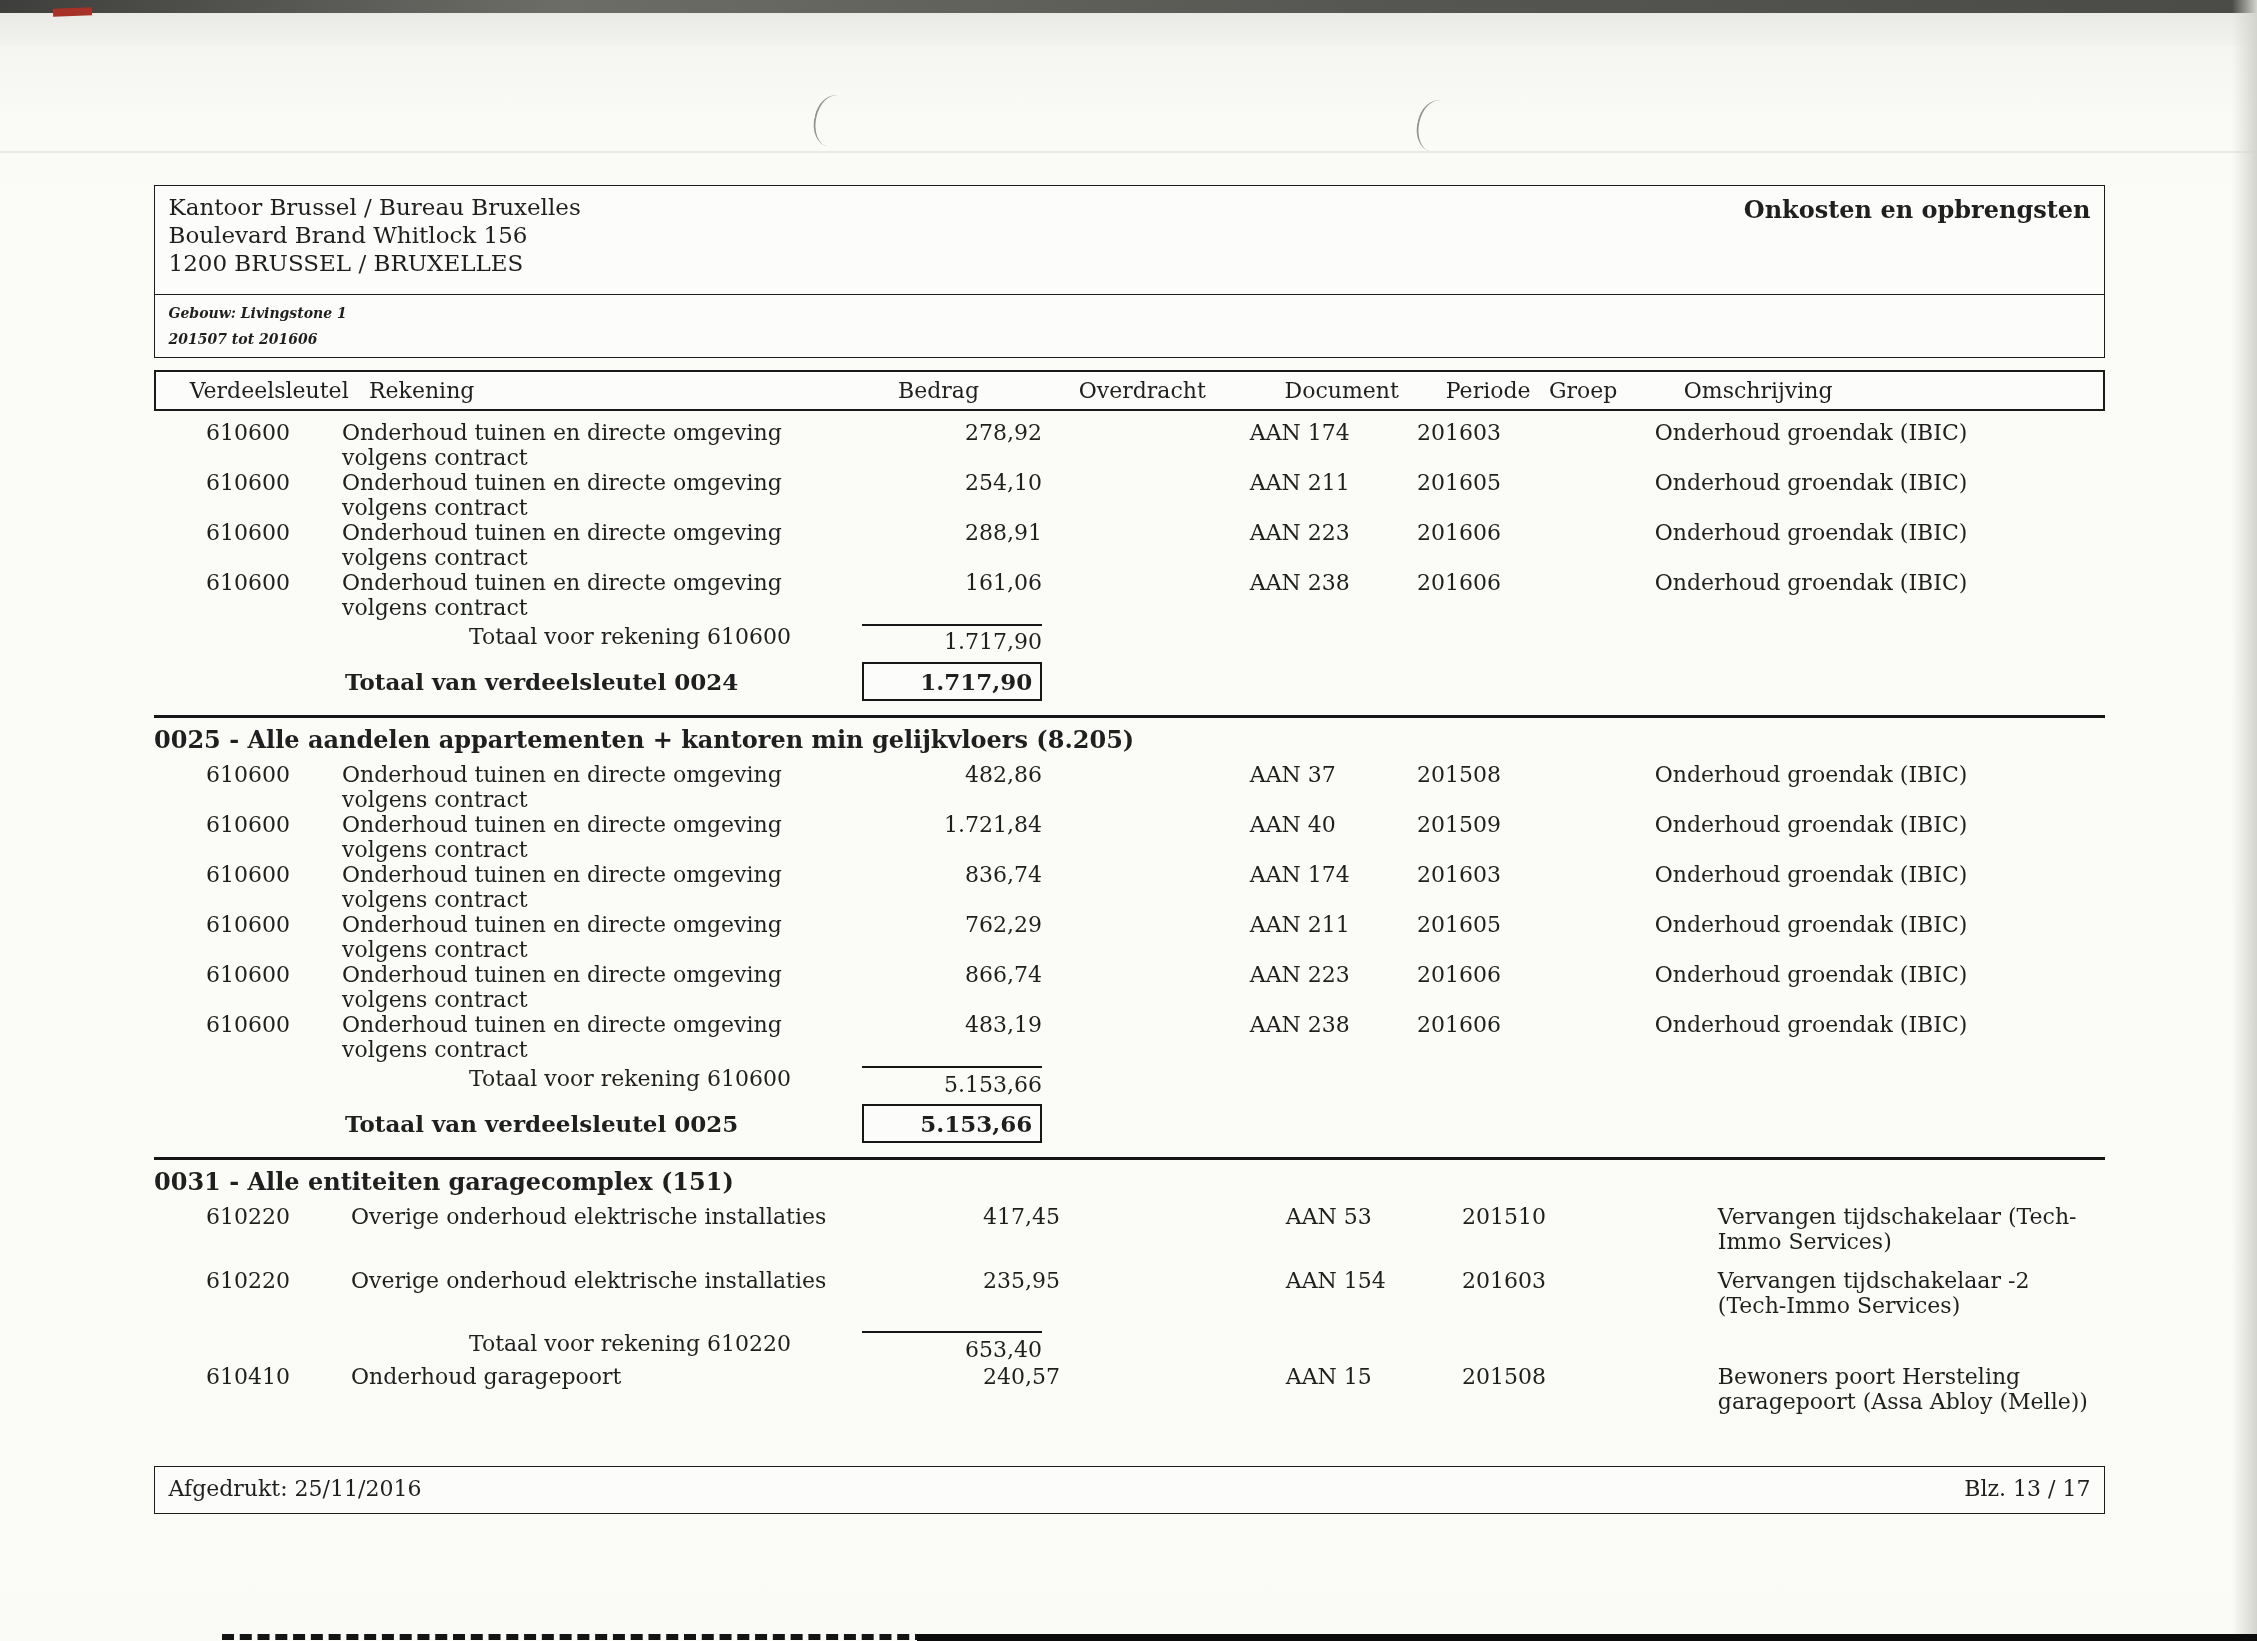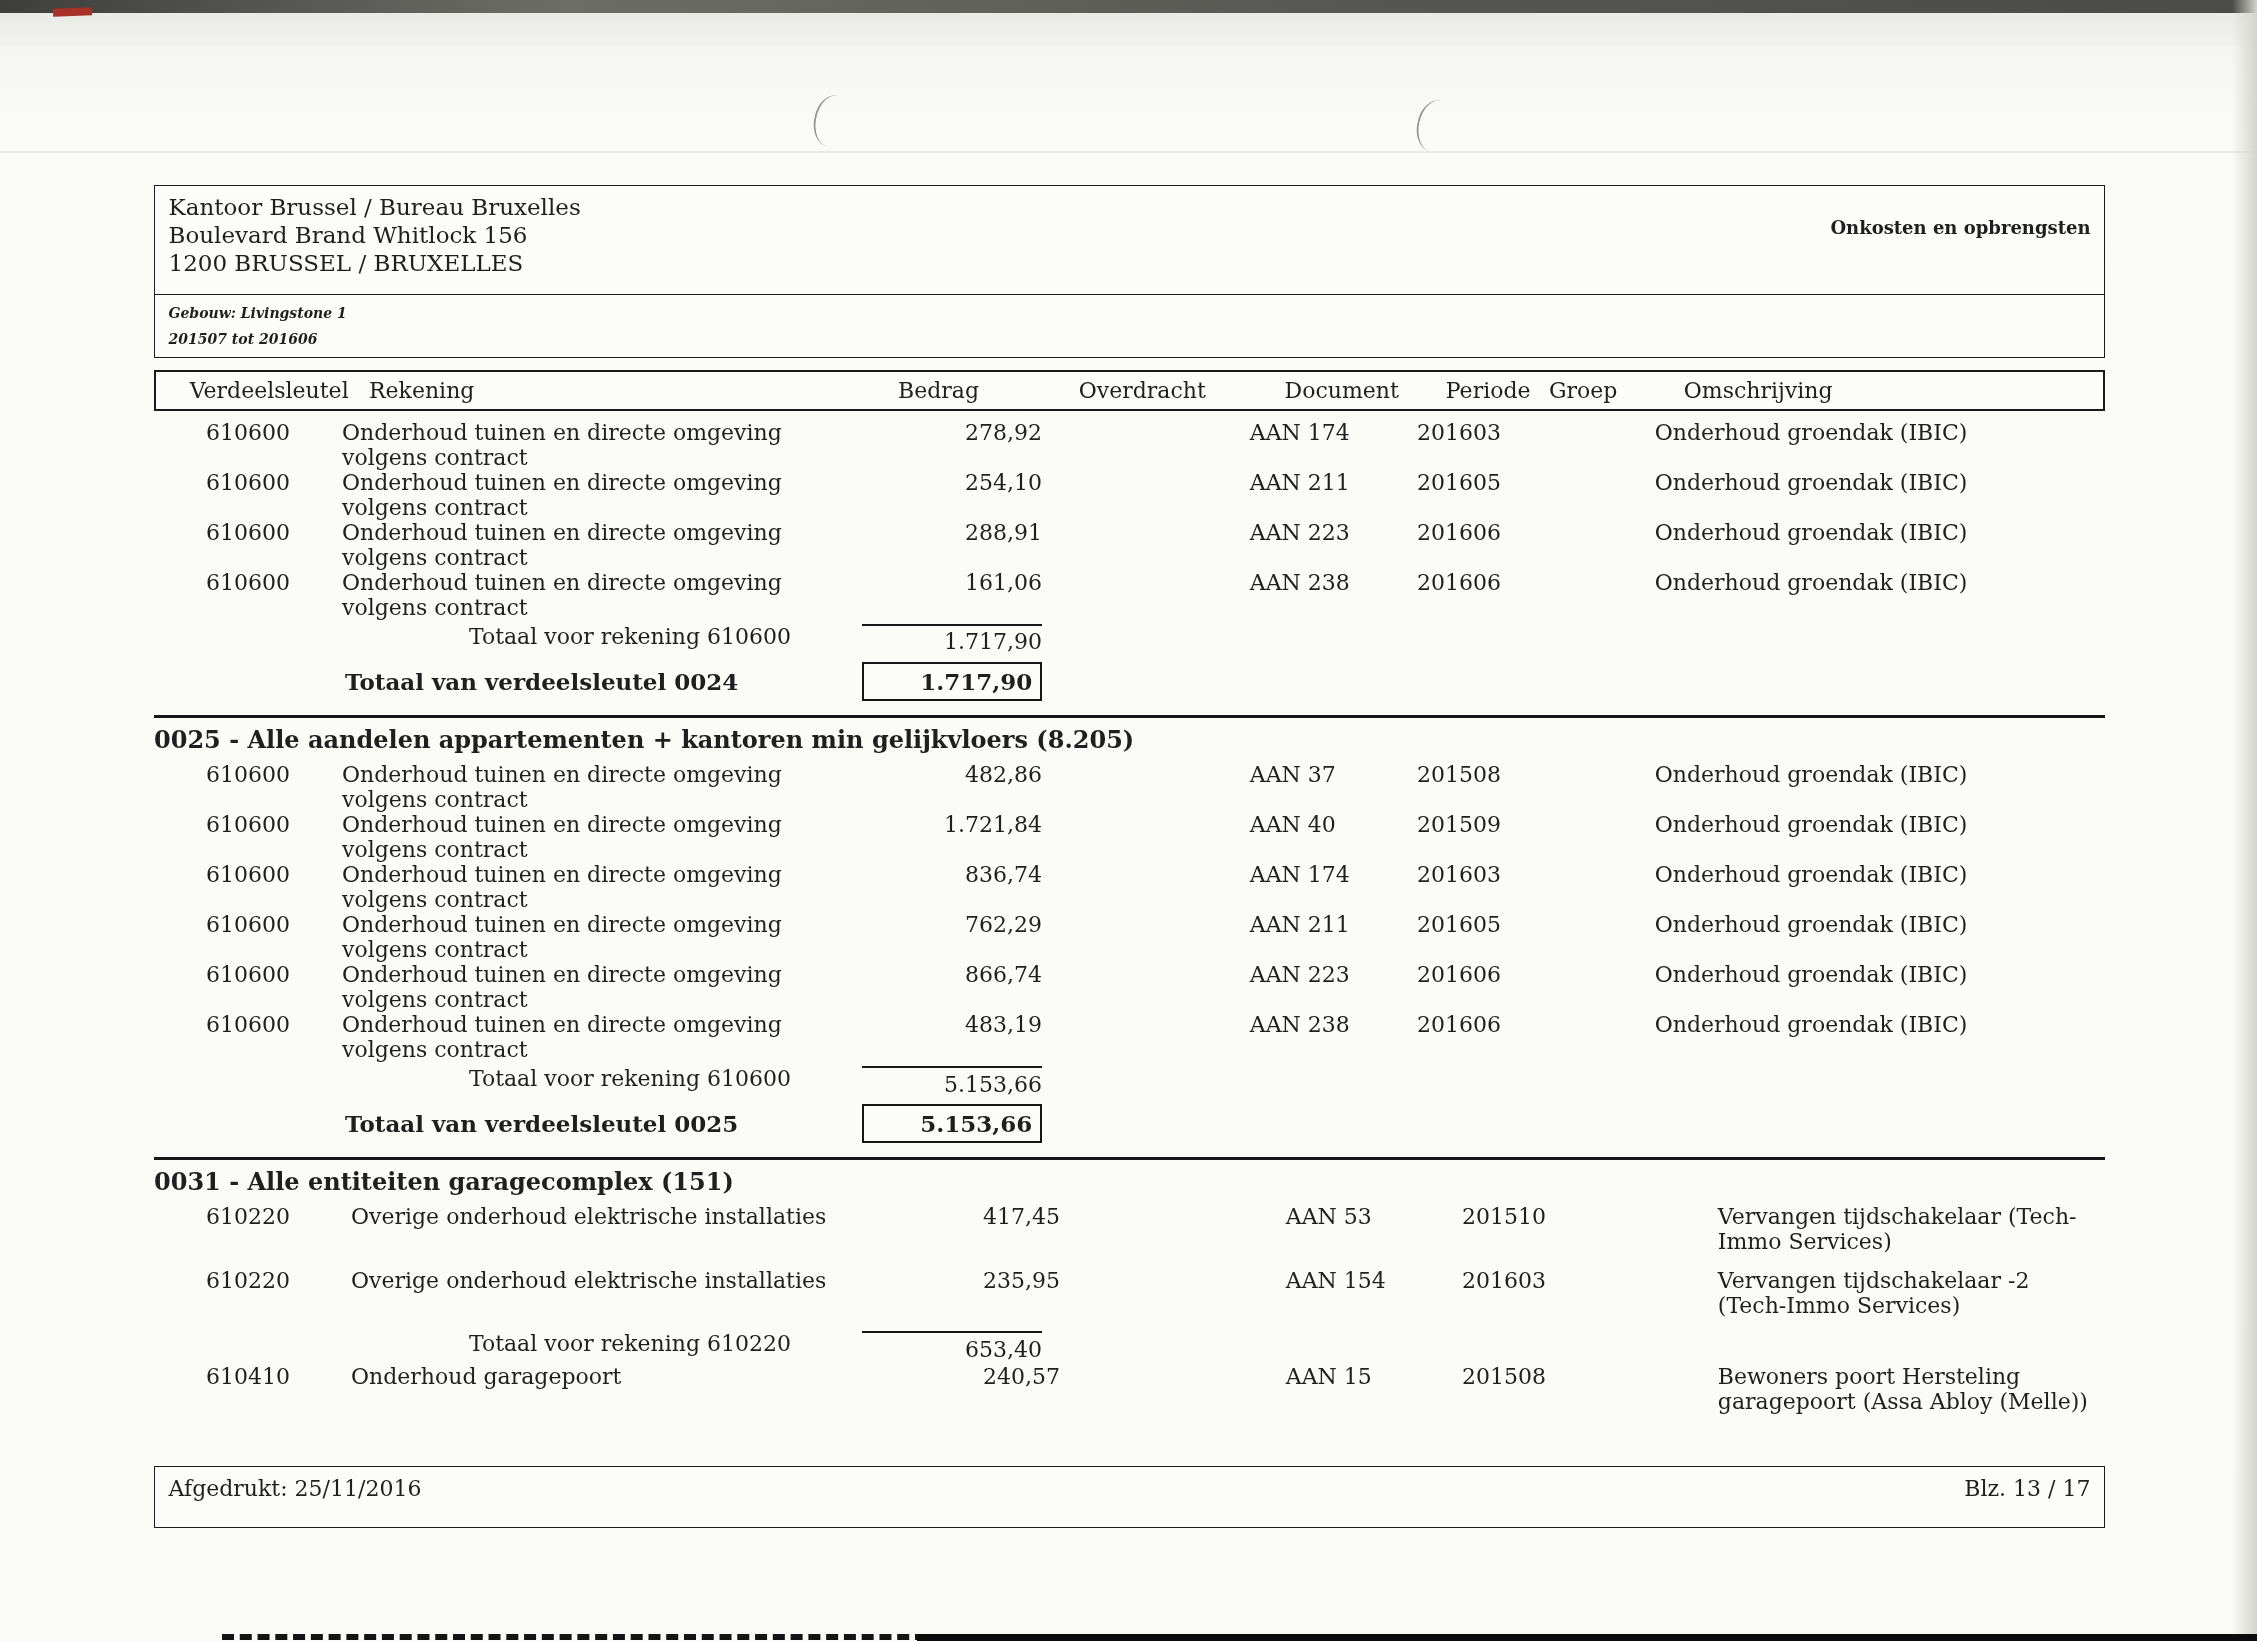--- a/index.html
+++ b/index.html
@@ -22,21 +22,21 @@
   .curve-2{left:1417px;top:100px;}
   .scan-right-edge{position:absolute;right:0;top:0;width:25px;height:1641px;
     background:linear-gradient(90deg,rgba(210,210,205,0),#d4d4cf);}
   .scan-bottom-dash{position:absolute;left:222px;top:1634px;width:705px;height:0;border-top:6.8px dashed #141414;}
   .scan-bottom-bar{position:absolute;left:917px;top:1634px;width:1340px;height:6.8px;background:#0c0c0c;}
 
   
   .frame{position:absolute;left:154px;width:1951px;border:1.9px solid #1c1c1c;background:#fcfcfa;box-sizing:border-box;}
   .header-box{top:185px;height:124px;padding:6.8px 13.5px;}
   .office-line{font-size:23px;line-height:28px;}
-  .report-title{position:absolute;right:13.5px;top:8.7px;font-size:18px;font-weight:700;margin-top:22px;}
+  .report-title{position:absolute;right:13.5px;top:8.7px;font-size:24px;font-weight:700;}
   .building-box{top:294px;height:64px;padding:4.8px 13.5px;font-weight:700;font-style:italic;}
   .building-line{font-size:14px;line-height:26px;}
 
   
   .table-wrap{position:absolute;left:154px;top:370px;width:1951px;box-sizing:border-box;}
   .grid{display:grid;grid-template-columns:188px 502px 198px 203px 169px 106px 130px auto;box-sizing:border-box;}
   .thead{border:2.9px solid #1a1a1a;height:41px;align-items:center;background:#fcfcfa;font-size:22px;padding-left:25px;}
   .h1{padding-left:8.7px;} .h2{} .h3{padding-left:27px;} .h4{padding-left:9.7px;}
   .h5{padding-left:12.6px;} .h6{padding-left:4.8px;} .h7{padding-left:1.9px;} .h8{padding-left:6.8px;}
   #table-body{padding-top:8.7px;font-size:22px;line-height:25px;}
@@ -49,21 +49,21 @@
   .sub-amount{grid-column:3;text-align:right;border-top:2.9px solid #161616;margin-left:18.3px;padding-top:3.9px;}
   .subrow{margin-top:3.9px;margin-bottom:1.9px;}
   .totalrow{margin:7.7px 0 3.9px 0;align-items:center;}
   .total-label{grid-column:1/3;font-weight:700;padding-left:191px;font-size:23px;}
   .total-box{grid-column:3;margin-left:18.3px;border:2.9px solid #161616;text-align:right;
     font-weight:700;font-size:23px;line-height:33px;padding:1px 7.7px 1px 3.9px;background:#fcfcfa;}
   .sep{height:2.9px;background:#161616;margin:13.5px 0 9.7px 0;}
   .section-title{font-weight:700;font-size:24px;margin:0 0 9.7px 0;}
 
   
-  .footer-box{top:1466px;height:62px;padding:8.7px 13.5px;font-size:22px;}
+  .footer-box{top:1466px;height:48px;padding:8.7px 13.5px;font-size:22px;}
   .footer-left{float:left;}
   .footer-right{float:right;}
 </style>
 </head>
 <body>
 
 <div class="scan-top-bar"></div>
 <div class="scan-top-band"></div>
 <div class="scan-faint-line"></div>
 <div class="red-mark"></div>

